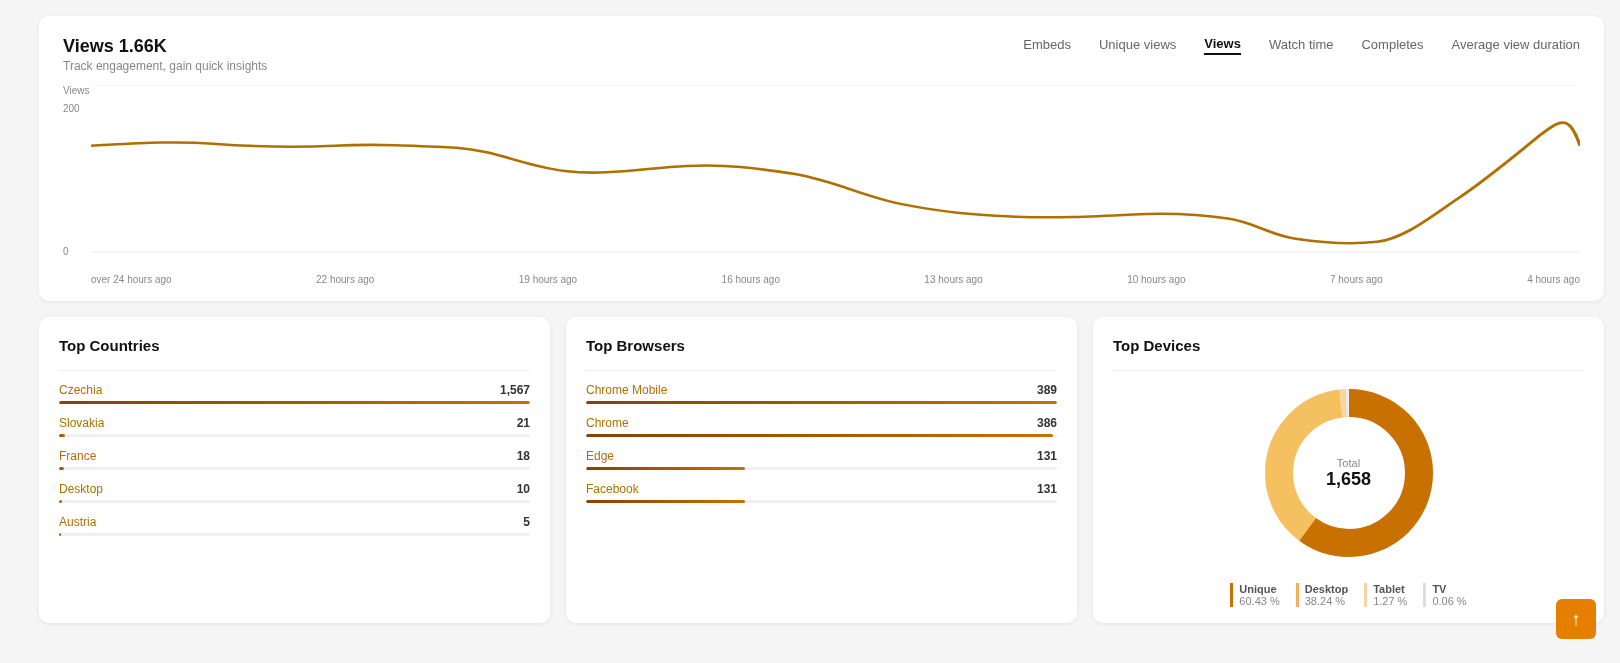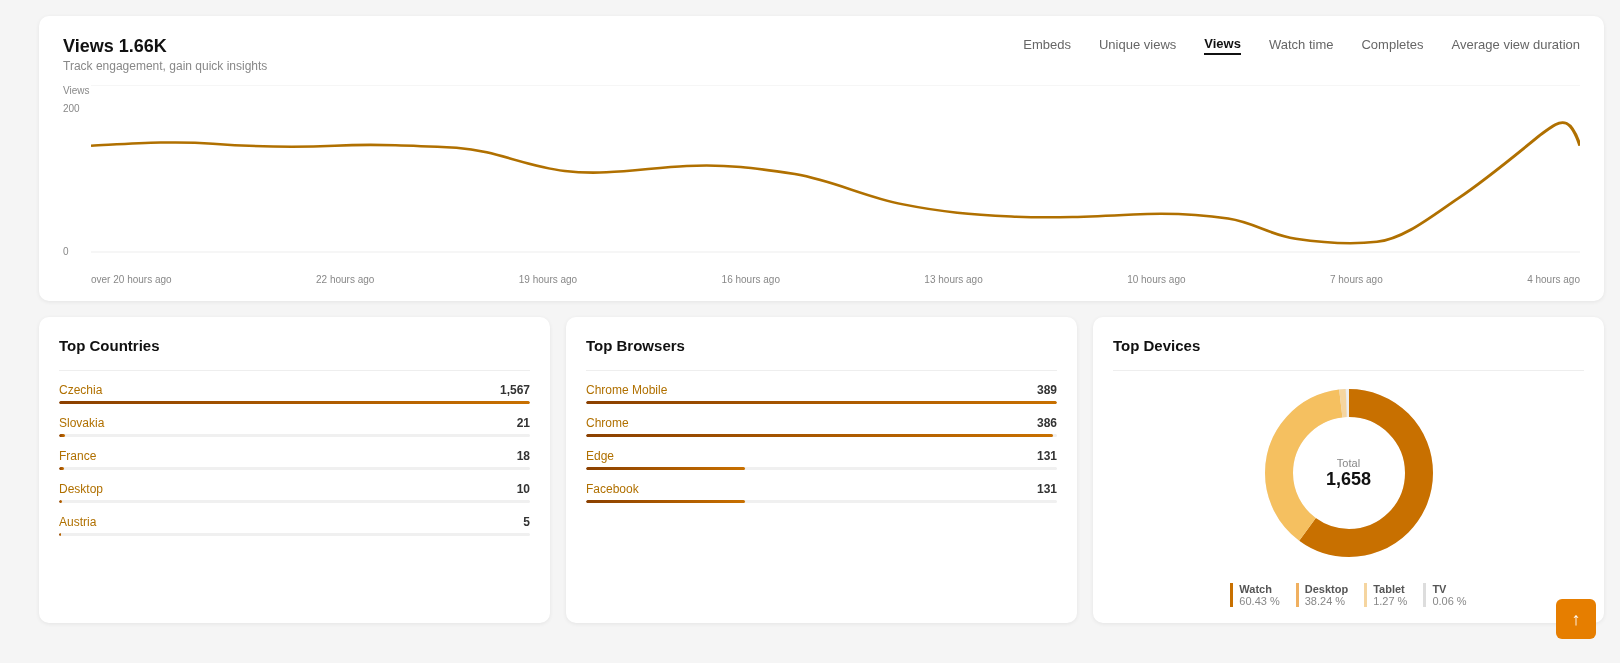--- a/index.html
+++ b/index.html
@@ -289,21 +289,21 @@
 
           <line x1="0" y1="0" x2="1100" y2="0" stroke="#eee" stroke-width="1"></line>
 
           <line x1="0" y1="165" x2="1100" y2="165" stroke="#eee" stroke-width="1"></line>
 
           <path d="M0,60 C30,58 60,55 90,58 C120,61 150,62 180,60 C210,58 240,60 270,62 C300,65 320,80 350,85 C380,90 410,82 440,80 C470,78 490,82 520,88 C550,95 570,110 600,118 C630,126 650,128 680,130 C710,132 740,130 770,128 C800,126 820,128 840,132 C860,136 870,148 890,152 C910,156 930,158 950,155 C970,152 990,130 1010,112 C1030,94 1050,72 1070,50 C1080,40 1085,35 1090,38 C1095,41 1098,52 1100,60" fill="none" stroke="#b07000" stroke-width="2.5"></path>
         </svg>
       </div>
 
       <div class="chart-x-labels" id="x-labels-container">
-          <div class="chart-x-label">over 20 hours ago</div>
+          <div class="chart-x-label">over 24 hours ago</div>
           <div class="chart-x-label">22 hours ago</div>
           <div class="chart-x-label">19 hours ago</div>
           <div class="chart-x-label">16 hours ago</div>
           <div class="chart-x-label">13 hours ago</div>
           <div class="chart-x-label">10 hours ago</div>
           <div class="chart-x-label">7 hours ago</div>
           <div class="chart-x-label">4 hours ago</div>
         </div>
     </div>
   </div>
@@ -421,21 +421,21 @@
 
             <circle cx="90" cy="90" r="70" fill="none" stroke="#ddd" stroke-width="28" stroke-dasharray="0.3 439.6" stroke-dashoffset="-436.3" transform="rotate(-90 90 90)"></circle>
           </svg>
           <div class="donut-center-text">
             <div class="donut-center-label">Total</div>
             <div class="donut-center-value">1,658</div>
           </div>
         </div>
         <div class="donut-legend" id="donut-legend-container">
             <div class="donut-legend-item" style="border-left-color: rgb(200, 112, 0);">
-    <span class="donut-legend-name">Watch</span>
+    <span class="donut-legend-name">Unique</span>
     <span class="donut-legend-pct">60.43 %</span>
   </div>
             <div class="donut-legend-item" style="border-left-color: rgb(240, 176, 96);">
     <span class="donut-legend-name">Desktop</span>
     <span class="donut-legend-pct">38.24 %</span>
   </div>
             <div class="donut-legend-item" style="border-left-color: rgb(245, 213, 160);">
     <span class="donut-legend-name">Tablet</span>
     <span class="donut-legend-pct">1.27 %</span>
   </div>

